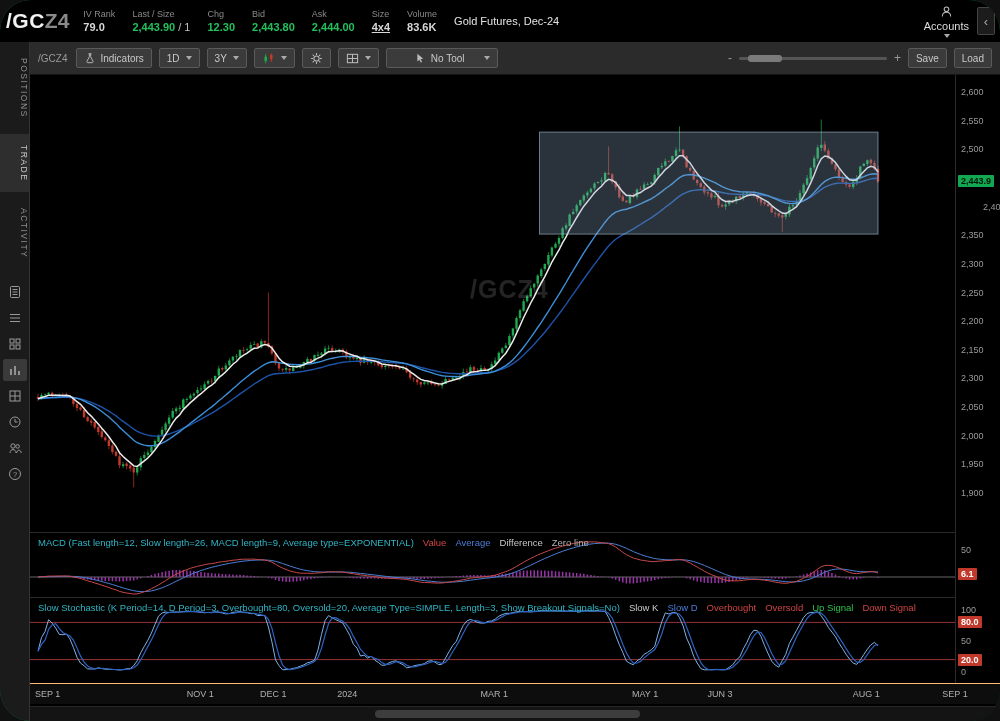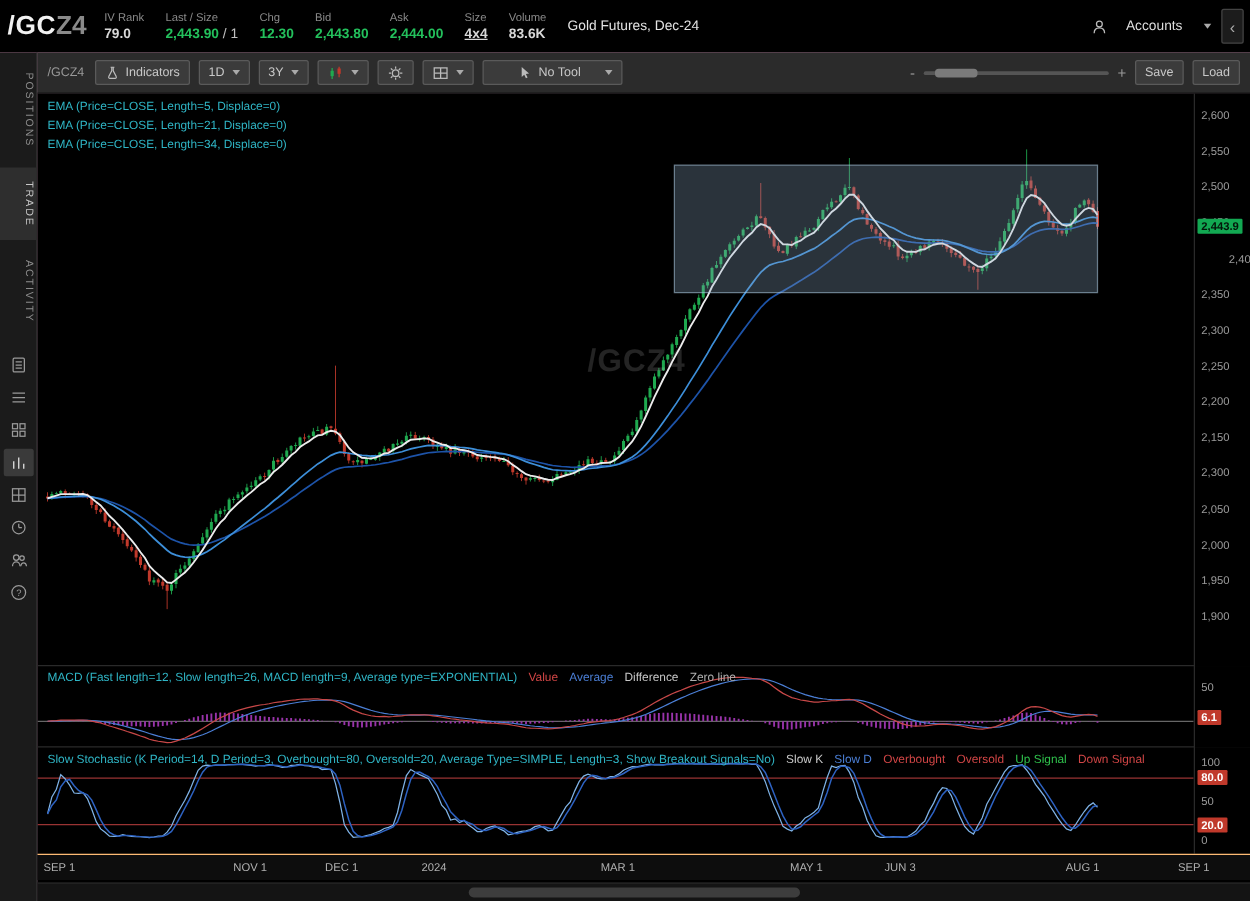--- a/index.html
+++ b/index.html
@@ -1,32 +1,32 @@
 <!DOCTYPE html>
 <html><head>
 <meta charset="utf-8">
 <style>
   html,body{margin:0;padding:0;background:#111;}
-  .app{position:relative;width:1000px;height:721px;background:#f9a8d4;overflow:hidden;
-       font-family:"Liberation Sans",sans-serif;color:#ccc;}
+  .app{position:relative;width:1000px;height:721px;background:#15803d;overflow:hidden;
+       font-family:"Liberation Sans",sans-serif;color:#ccc;border-radius:31px;}
 
   
   .topbar{position:absolute;left:0;top:0;width:1000px;height:42px;background:#000;
           display:flex;align-items:center;}
   .symbol{display:flex;align-items:baseline;padding:0 14px 0 6px;}
   .sym-main{font-size:21px;font-weight:bold;color:#f2f2f2;letter-spacing:0.5px;}
   .sym-suffix{font-size:21px;font-weight:bold;color:#8a8a8a;}
   .quote-fields{display:flex;align-items:center;}
   .qfield{display:flex;flex-direction:column;align-items:flex-start;margin-right:17px;}
   .qlabel{font-size:9px;color:#8a8a8a;line-height:12px;}
   .qvalue{font-size:11px;line-height:14px;font-weight:bold;}
   .qextra{color:#c0c0c0;font-weight:normal;}
   .instrument-desc{font-size:11px;color:#e4e4e4;}
-  .accounts{margin-left:auto;display:flex;align-items:center;gap:15px;font-size:11px;
-            color:#ddd;padding:4px 8px;cursor:pointer;}
+  .accounts{margin-left:auto;display:flex;align-items:center;gap:2px;font-size:11px;
+            color:#ddd;padding:4px 8px;cursor:pointer;flex-direction:column;}
   .accounts svg{stroke:#bbb;fill:none;stroke-width:1.1;}
   .tri{width:0;height:0;border-left:3.5px solid transparent;border-right:3.5px solid transparent;
        border-top:4px solid #aaa;display:inline-block;margin-left:2px;}
   .collapse-btn{width:16px;height:26px;border:1px solid #444;background:#1c1c1c;color:#aaa;
                 display:flex;align-items:center;justify-content:center;font-size:13px;
                 margin-right:5px;border-radius:2px;cursor:pointer;}
 
   
   .sidebar{position:absolute;left:0;top:42px;width:30px;height:679px;background:#1b1b1b;
            border-right:1px solid #333;box-sizing:border-box;display:flex;flex-direction:column;
@@ -291,25 +291,20 @@
       </svg>
     <svg id="svg-stoch" width="925" height="85">
         <line x1="0" y1="24.4" x2="925" y2="24.4" stroke="#993333" stroke-width="1"></line>
         <line x1="0" y1="61.6" x2="925" y2="61.6" stroke="#993333" stroke-width="1"></line>
         <path d="M8.0 53.2L11.5 39.5L15.1 33.4L18.6 21.7L22.2 25.2L25.7 30.1L29.3 36.4L32.8 36.7L36.4 36.1L39.9 40.9L43.4 49.4L47.0 59.3L50.5 65.1L54.1 67.8L57.6 70.9L61.2 71.0L64.7 70.9L68.3 69.8L71.8 70.6L75.3 71.2L78.9 71.3L82.4 71.4L86.0 71.7L89.5 72.0L93.1 71.6L96.6 70.8L100.2 70.7L103.7 67.7L107.2 62.8L110.8 54.6L114.3 48.4L117.9 42.2L121.4 35.1L125.0 26.4L128.5 18.2L132.1 14.9L135.6 14.1L139.1 14.5L142.7 14.1L146.2 14.0L149.8 14.0L153.3 13.6L156.9 13.6L160.4 13.5L163.9 13.5L167.5 13.9L171.0 14.3L174.6 14.8L178.1 14.4L181.7 14.4L185.2 13.8L188.8 14.3L192.3 15.0L195.8 15.9L199.4 15.6L202.9 14.3L206.5 14.1L210.0 13.5L213.6 14.6L217.1 14.7L220.7 15.6L224.2 15.5L227.7 17.6L231.3 17.4L234.8 17.7L238.4 28.9L241.9 43.8L245.5 61.9L249.0 67.7L252.6 71.8L256.1 71.6L259.6 71.4L263.2 70.4L266.7 69.7L270.3 68.2L273.8 66.9L277.4 64.8L280.9 63.9L284.5 62.2L288.0 52.0L291.5 36.4L295.1 22.5L298.6 17.6L302.2 19.8L305.7 21.7L309.3 23.3L312.8 25.0L316.4 31.2L319.9 37.6L323.4 46.2L327.0 50.1L330.5 58.0L334.1 57.1L337.6 60.1L341.2 58.3L344.7 62.1L348.3 64.4L351.8 67.2L355.3 67.2L358.9 64.8L362.4 63.5L366.0 62.8L369.5 65.0L373.1 66.7L376.6 69.8L380.2 69.2L383.7 67.9L387.2 67.1L390.8 66.6L394.3 65.7L397.9 63.3L401.4 62.6L405.0 64.1L408.5 66.6L412.1 66.2L415.6 59.9L419.1 53.7L422.7 47.5L426.2 43.5L429.8 34.7L433.3 27.3L436.9 22.9L440.4 21.4L443.9 22.7L447.5 24.5L451.0 25.1L454.6 25.0L458.1 23.3L461.7 23.0L465.2 21.1L468.8 18.2L472.3 16.6L475.8 15.3L479.4 15.4L482.9 14.7L486.5 13.8L490.0 13.3L493.6 13.8L497.1 13.7L500.7 13.9L504.2 13.3L507.7 13.1L511.3 12.8L514.8 12.8L518.4 13.0L521.9 12.8L525.5 13.1L529.0 13.0L532.6 13.2L536.1 13.3L539.6 13.0L543.2 13.4L546.7 13.3L550.3 13.2L553.8 12.8L557.4 12.9L560.9 13.1L564.5 13.1L568.0 12.8L571.5 13.4L575.1 13.4L578.6 19.4L582.2 27.3L585.7 37.5L589.3 46.7L592.8 54.4L596.4 63.1L599.9 65.3L603.4 66.8L607.0 62.8L610.5 60.6L614.1 56.3L617.6 54.4L621.2 51.8L624.7 48.4L628.3 35.1L631.8 23.8L635.3 14.9L638.9 16.0L642.4 14.6L646.0 14.4L649.5 19.7L653.1 27.9L656.6 40.1L660.2 48.0L663.7 58.4L667.2 65.0L670.8 70.6L674.3 71.8L677.9 71.8L681.4 71.6L685.0 71.4L688.5 71.5L692.1 71.8L695.6 71.6L699.1 69.4L702.7 66.8L706.2 62.0L709.8 58.9L713.3 50.9L716.9 44.5L720.4 36.7L723.9 32.2L727.5 32.8L731.0 38.5L734.6 47.7L738.1 55.6L741.7 63.2L745.2 67.0L748.8 69.2L752.3 62.4L755.8 56.2L759.4 45.4L762.9 39.2L766.5 32.4L770.0 26.0L773.6 19.5L777.1 15.5L780.7 14.4L784.2 14.4L787.7 13.8L791.3 18.0L794.8 23.0L798.4 29.5L801.9 34.0L805.5 38.8L809.0 45.2L812.6 50.7L816.1 56.3L819.6 61.1L823.2 65.1L826.7 66.4L830.3 62.0L833.8 56.5L837.4 51.2L840.9 46.8L844.5 44.3L848.0 47.8" stroke="#7fb2e5" stroke-width="1" fill="none"></path>
         <path d="M8.0 53.2L11.5 46.4L15.1 42.0L18.6 31.5L22.2 26.7L25.7 25.6L29.3 30.6L32.8 34.4L36.4 36.4L39.9 37.9L43.4 42.1L47.0 49.9L50.5 57.9L54.1 64.1L57.6 67.9L61.2 69.9L64.7 70.9L68.3 70.5L71.8 70.4L75.3 70.5L78.9 71.0L82.4 71.3L86.0 71.5L89.5 71.7L93.1 71.7L96.6 71.5L100.2 71.0L103.7 69.7L107.2 67.1L110.8 61.7L114.3 55.3L117.9 48.4L121.4 41.9L125.0 34.6L128.5 26.6L132.1 19.8L135.6 15.7L139.1 14.5L142.7 14.2L146.2 14.2L149.8 14.0L153.3 13.9L156.9 13.7L160.4 13.6L163.9 13.5L167.5 13.6L171.0 13.9L174.6 14.3L178.1 14.5L181.7 14.6L185.2 14.2L188.8 14.2L192.3 14.4L195.8 15.1L199.4 15.5L202.9 15.3L206.5 14.7L210.0 14.0L213.6 14.1L217.1 14.3L220.7 15.0L224.2 15.3L227.7 16.2L231.3 16.9L234.8 17.6L238.4 21.3L241.9 30.1L245.5 44.9L249.0 57.8L252.6 67.1L256.1 70.4L259.6 71.6L263.2 71.1L266.7 70.5L270.3 69.4L273.8 68.3L277.4 66.7L280.9 65.2L284.5 63.6L288.0 59.4L291.5 50.2L295.1 37.0L298.6 25.5L302.2 19.9L305.7 19.7L309.3 21.6L312.8 23.3L316.4 26.5L319.9 31.3L323.4 38.4L327.0 44.7L330.5 51.5L334.1 55.1L337.6 58.4L341.2 58.5L344.7 60.2L348.3 61.6L351.8 64.6L355.3 66.3L358.9 66.4L362.4 65.2L366.0 63.7L369.5 63.8L373.1 64.8L376.6 67.2L380.2 68.6L383.7 69.0L387.2 68.1L390.8 67.2L394.3 66.5L397.9 65.2L401.4 63.9L405.0 63.3L408.5 64.4L412.1 65.6L415.6 64.2L419.1 59.9L422.7 53.7L426.2 48.3L429.8 41.9L433.3 35.2L436.9 28.3L440.4 23.8L443.9 22.3L447.5 22.8L451.0 24.1L454.6 24.9L458.1 24.5L461.7 23.8L465.2 22.5L468.8 20.8L472.3 18.6L475.8 16.7L479.4 15.8L482.9 15.2L486.5 14.7L490.0 14.0L493.6 13.6L497.1 13.6L500.7 13.8L504.2 13.6L507.7 13.4L511.3 13.1L514.8 12.9L518.4 12.9L521.9 12.9L525.5 13.0L529.0 13.0L532.6 13.1L536.1 13.1L539.6 13.2L543.2 13.2L546.7 13.2L550.3 13.3L553.8 13.1L557.4 13.0L560.9 12.9L564.5 13.0L568.0 13.0L571.5 13.1L575.1 13.2L578.6 15.4L582.2 20.0L585.7 28.1L589.3 37.2L592.8 46.2L596.4 54.7L599.9 60.9L603.4 65.1L607.0 65.0L610.5 63.4L614.1 59.9L617.6 57.1L621.2 54.2L624.7 51.5L628.3 45.1L631.8 35.8L635.3 24.6L638.9 18.2L642.4 15.1L646.0 15.0L649.5 16.2L653.1 20.7L656.6 29.2L660.2 38.7L663.7 48.8L667.2 57.1L670.8 64.6L674.3 69.1L677.9 71.4L681.4 71.8L685.0 71.6L688.5 71.5L692.1 71.6L695.6 71.6L699.1 70.9L702.7 69.2L706.2 66.0L709.8 62.6L713.3 57.3L716.9 51.5L720.4 44.1L723.9 37.8L727.5 33.9L731.0 34.5L734.6 39.7L738.1 47.3L741.7 55.5L745.2 61.9L748.8 66.5L752.3 66.2L755.8 62.6L759.4 54.7L762.9 46.9L766.5 39.0L770.0 32.5L773.6 26.0L777.1 20.3L780.7 16.5L784.2 14.8L787.7 14.2L791.3 15.4L794.8 18.3L798.4 23.5L801.9 28.9L805.5 34.1L809.0 39.3L812.6 44.9L816.1 50.7L819.6 56.0L823.2 60.8L826.7 64.2L830.3 64.5L833.8 61.6L837.4 56.6L840.9 51.5L844.5 47.4L848.0 46.3" stroke="#2d62c2" stroke-width="1.2" fill="none"></path>
       </svg>
 
     <div class="watermark">/GCZ4</div>
 
-    <div class="legend" id="legend-main">
-        <div class="lg-line">EMA (Price=CLOSE, Length=5, Displace=0)</div>
-        <div class="lg-line">EMA (Price=CLOSE, Length=21, Displace=0)</div>
-        <div class="lg-line">EMA (Price=CLOSE, Length=34, Displace=0)</div>
-      </div>
     <div class="legend" id="legend-macd"><span class="lg-seg" style="color: rgb(47, 181, 197);">MACD (Fast length=12, Slow length=26, MACD length=9, Average type=EXPONENTIAL)</span><span class="lg-seg" style="color: rgb(208, 69, 69);">Value</span><span class="lg-seg" style="color: rgb(75, 127, 214);">Average</span><span class="lg-seg" style="color: rgb(200, 200, 200);">Difference</span><span class="lg-seg" style="color: rgb(176, 176, 176);">Zero line</span></div>
     <div class="legend" id="legend-stoch"><span class="lg-seg" style="color: rgb(47, 181, 197);">Slow Stochastic (K Period=14, D Period=3, Overbought=80, Oversold=20, Average Type=SIMPLE, Length=3, Show Breakout Signals=No)</span><span class="lg-seg" style="color: rgb(204, 204, 204);">Slow K</span><span class="lg-seg" style="color: rgb(75, 127, 214);">Slow D</span><span class="lg-seg" style="color: rgb(208, 69, 69);">Overbought</span><span class="lg-seg" style="color: rgb(208, 69, 69);">Oversold</span><span class="lg-seg" style="color: rgb(47, 193, 76);">Up Signal</span><span class="lg-seg" style="color: rgb(208, 69, 69);">Down Signal</span></div>
 
     <div class="sep" style="top:457px"></div>
     <div class="sep" style="top:522px"></div>
     <div class="vsep"></div>
 
     <div class="axis" id="axis-main">
         <div class="axlabel" style="top: 12px;">2,600</div>
         <div class="axlabel" style="top: 40.645px;">2,550</div>

